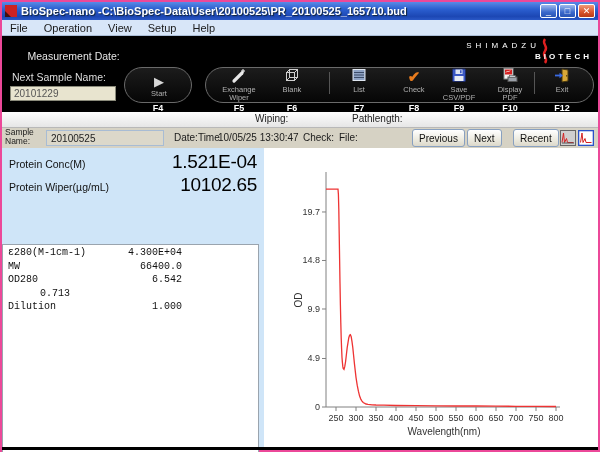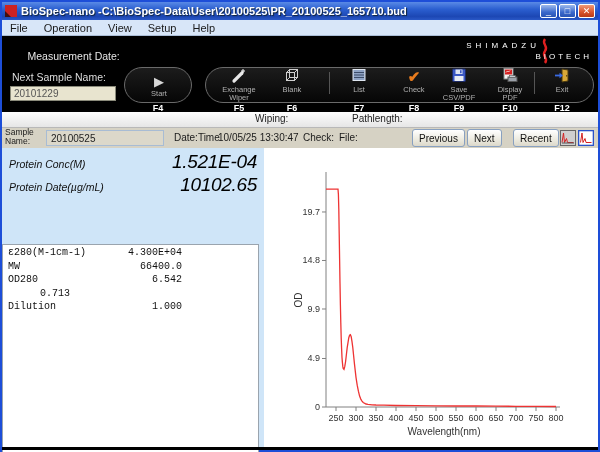--- a/index.html
+++ b/index.html
@@ -1,18 +1,18 @@
 <!DOCTYPE html>
 <html><head>
 <meta charset="utf-8">
 <style>
   * { margin:0; padding:0; box-sizing:border-box; }
   html,body { width:600px; height:452px; overflow:hidden; background:#000;
               font-family:"Liberation Sans", sans-serif; }
-  .window { position:absolute; inset:0; border:2px solid #1d4ed8; background:#f97316; }
+  .window { position:absolute; inset:0; border:2px solid #ec4899; background:#f97316; }
 
   
   .titlebar { position:absolute; left:0; top:0; width:596px; height:18px;
     background:linear-gradient(180deg,#5a8ae6 0%,#2b5fd0 40%,#1c47b4 80%,#2a58c6 100%);
     display:flex; align-items:center; padding:0 3px; }
   .app-icon { width:12px; height:12px; margin-right:4px; background:#c22; position:relative; flex:none; }
   .app-icon::after { content:""; position:absolute; left:0; bottom:0; border-left:6px solid #401010;
     border-top:6px solid transparent; width:0; height:0; }
   .title-text { color:#fff; font-size:11px; font-weight:bold; text-shadow:1px 1px 1px #123;
     white-space:nowrap; overflow:hidden; flex:1; }
@@ -26,21 +26,21 @@
   .menubar { position:absolute; left:0; top:18px; width:596px; height:16px;
     background:#d8e6f8; border-bottom:1px solid #aabdd6; display:flex; align-items:center; }
   .menu-item { font-size:11px; color:#1a1a1a; padding:0 8px; height:16px; line-height:16px; }
 
   
   .header { position:absolute; left:0; top:34px; width:596px; height:28px; background:#000; color:#e6e6e6; }
   .hdr-line { position:absolute; left:8px; font-size:10.5px; white-space:pre; }
   .brand { position:absolute; right:4px; top:2px; width:150px; height:26px; color:#fff; }
   .brand-top { position:absolute; right:54px; top:3px; font-size:8px; letter-spacing:4px; }
   .brand-mark { position:absolute; right:44px; top:0; }
-  .brand-sub { position:absolute; right:2px; top:14px; font-size:8px; font-weight:normal; letter-spacing:3px; }
+  .brand-sub { position:absolute; right:2px; top:14px; font-size:8px; font-weight:bold; letter-spacing:3px; }
 
   
   .toolbar { position:absolute; left:0; top:62px; width:596px; height:48px; background:#000; }
   .nsn-label { position:absolute; left:10px; top:7px; color:#ddd; font-size:10.5px; }
   .nsn-input { position:absolute; left:8px; top:22px; width:106px; height:15px; background:#e8e4cf;
     border:1px solid #8a8a7a; font-size:10px; color:#555; padding:0 3px; font-family:"Liberation Sans",sans-serif; }
   .grp { position:absolute; top:3px; height:36px; border:1px solid #6a6a6a; border-radius:18px;
     background:linear-gradient(180deg,#1c1c1c,#060606); }
   .grp.start { left:122px; width:68px; }
   .grp.main  { left:203px; width:389px; }
@@ -66,21 +66,21 @@
     border:1px solid #a8bcd4; font-size:10px; color:#222; padding:0 4px; font-family:"Liberation Sans",sans-serif; }
   .sr-btn { position:absolute; top:1px; height:18px; border:1px solid #88a0c0; border-radius:3px;
     background:linear-gradient(180deg,#ffffff,#eceadf 60%,#dcd8ca); font-size:10px; color:#111;
     font-family:"Liberation Sans",sans-serif; padding:0 6px; }
   .toggle { position:absolute; top:2px; width:16px; height:16px; }
 
   
   .content { position:absolute; left:0; top:146px; width:596px; height:299px; background:#fff; }
   .left-col { position:absolute; left:0; top:0; width:262px; height:299px; background:#cfe5f8; }
   .conc-row { position:absolute; left:0; width:262px; display:flex; justify-content:space-between;
-    align-items:baseline; padding:0 7px;font-style:italic; }
+    align-items:baseline; padding:0 7px; }
   .conc-label { font-size:10.5px; color:#111; }
   .conc-value { font-size:19px; color:#000; letter-spacing:-0.3px; }
   .param-table { position:absolute; left:0; top:96px; width:257px; height:232px; background:#fff;
     border:1px solid #9aa4ae; padding:1px 0 0 5px; font-family:"Liberation Mono","DejaVu Sans Mono",monospace; }
   .param-row { display:flex; font-size:10px; line-height:13.5px; color:#111; }
   .param-label { width:112px; }
   .param-value { width:62px; text-align:right; }
 
   .chart-area { position:absolute; left:262px; top:0; width:334px; height:299px; background:#fff; }
   svg text { font-family:"Liberation Sans", sans-serif; }
@@ -258,21 +258,21 @@
     </svg>
   </div>
 
   <div class="content">
     <div class="left-col">
       <div class="conc-row" style="top:3px;">
         <span class="conc-label">Protein Conc(M)</span>
         <span class="conc-value">1.521E-04</span>
       </div>
       <div class="conc-row" style="top:26px;">
-        <span class="conc-label">Protein Date(µg/mL)</span>
+        <span class="conc-label">Protein Wiper(µg/mL)</span>
         <span class="conc-value">10102.65</span>
       </div>
 
       <div class="param-table">
         <div class="param-row">
           <span class="param-label">ε280(M-1cm-1)</span>
           <span class="param-value">4.300E+04</span>
         </div>
         <div class="param-row">
           <span class="param-label">MW</span>

